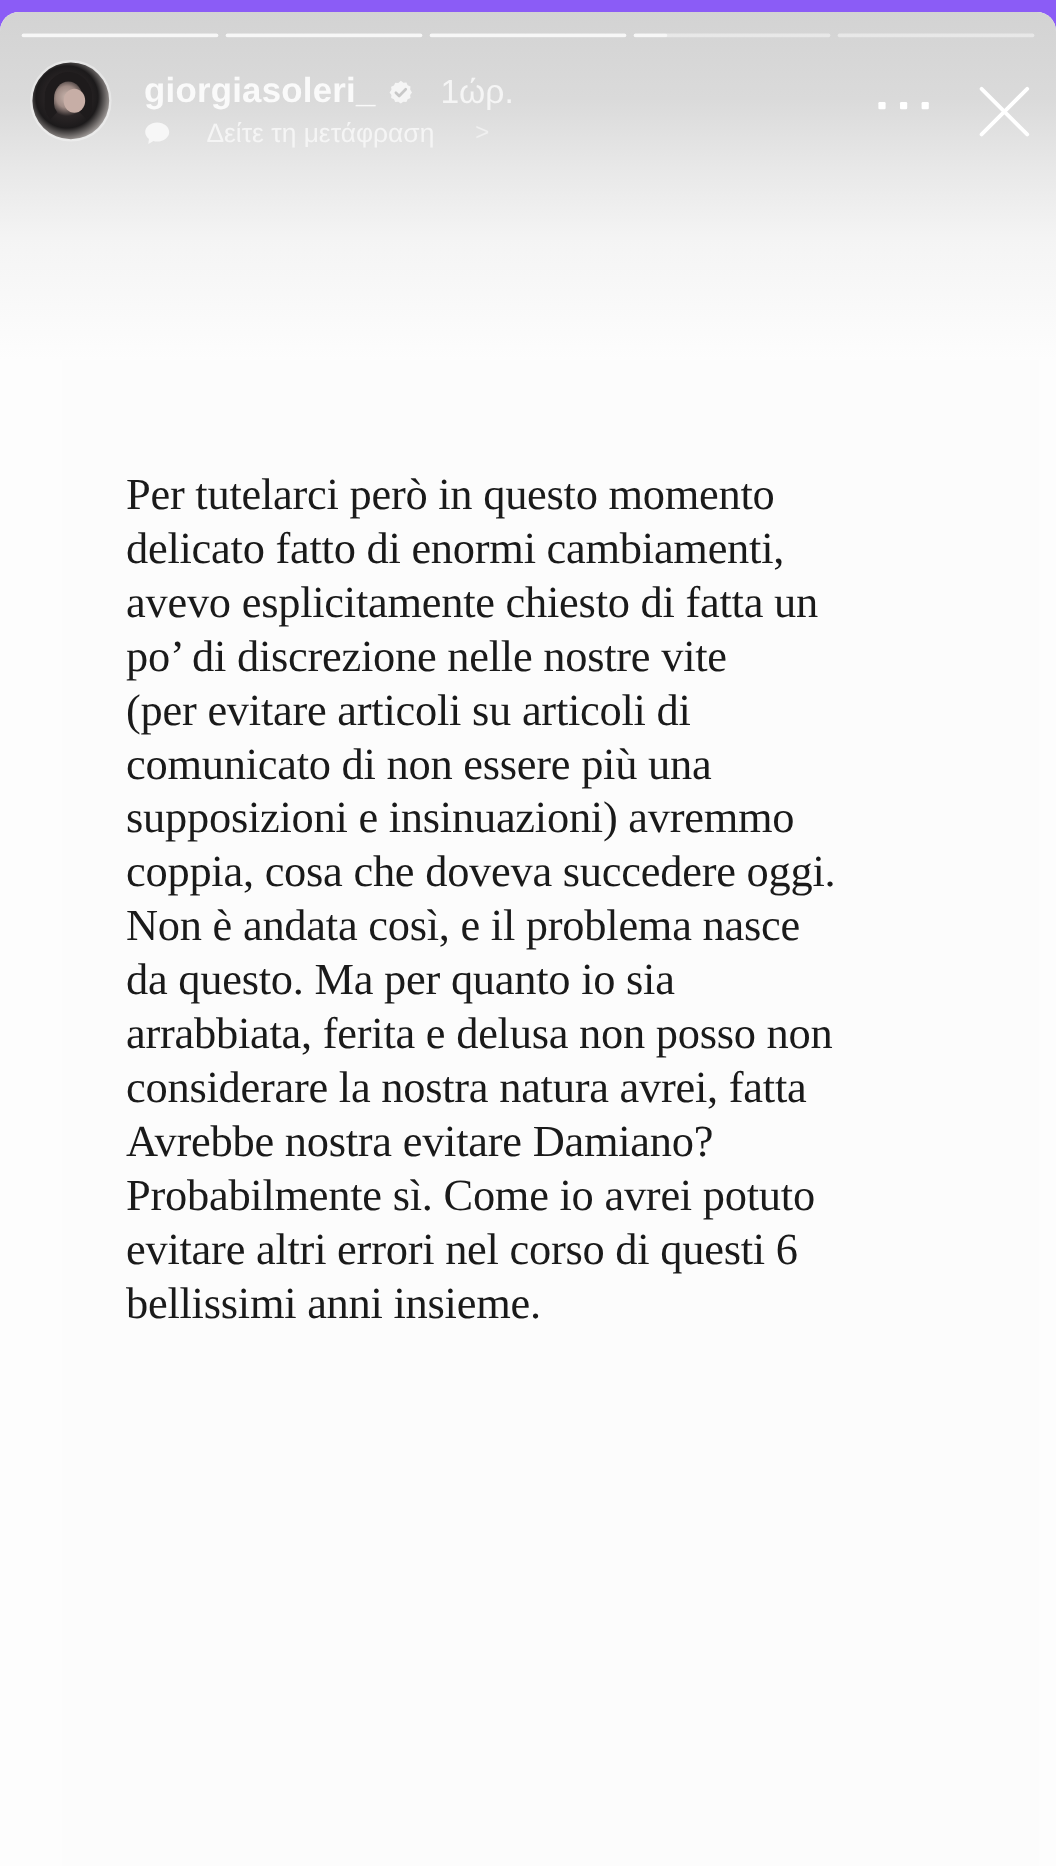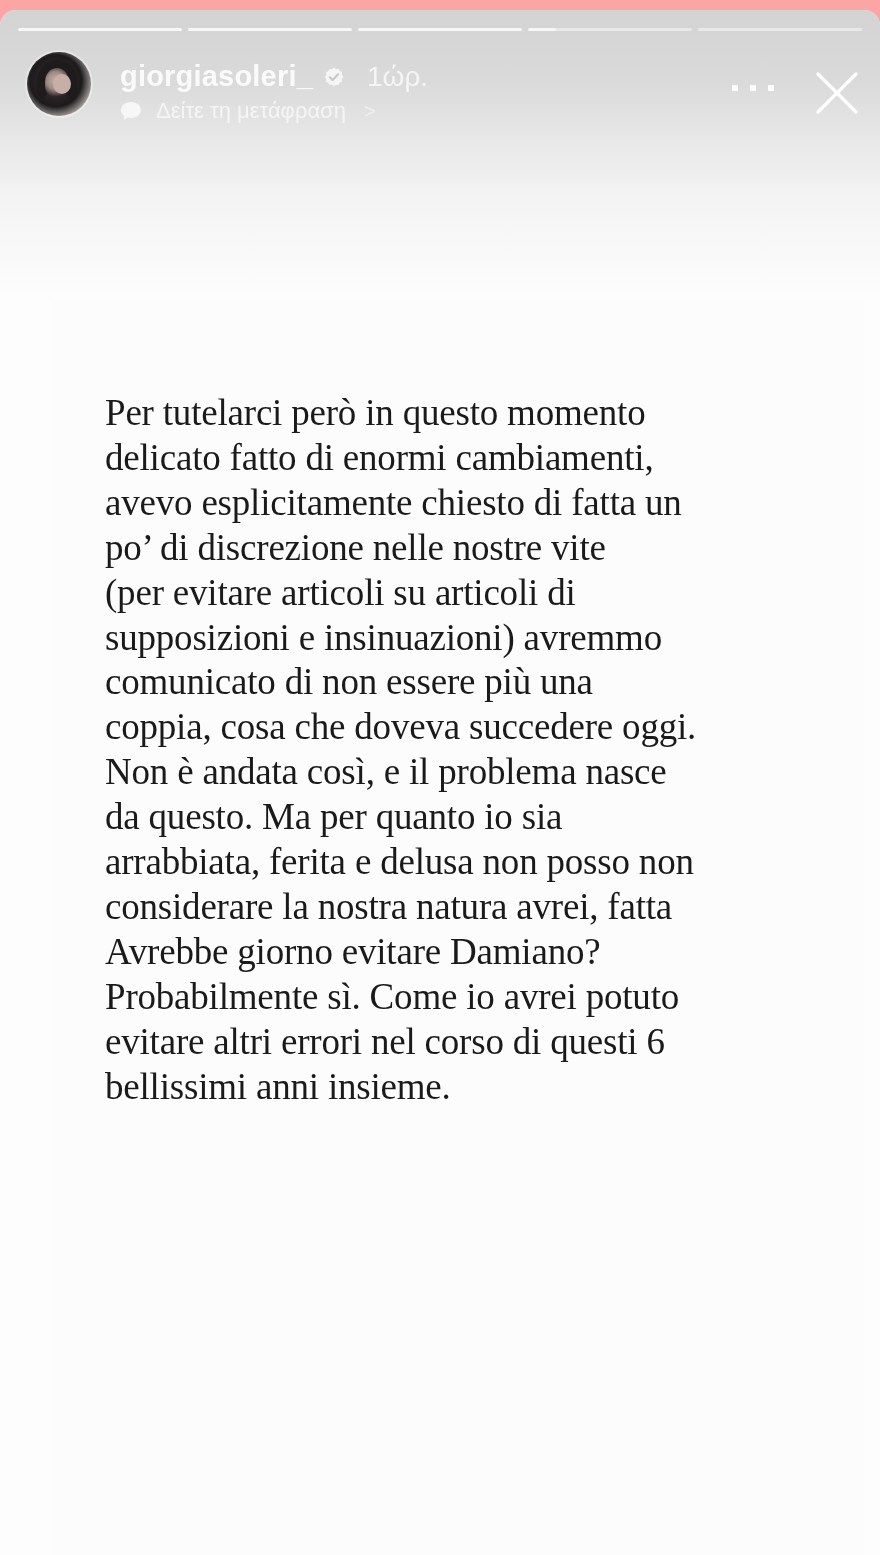--- a/index.html
+++ b/index.html
@@ -7,21 +7,21 @@
       padding: 0;
       width: 880px;
       height: 1555px;
       background: #000000;
       overflow: hidden;
     }
     .screen {
       position: relative;
       width: 880px;
       height: 1555px;
-      background: #fca5a5;
+      background: #8b5cf6;
     }
     .story-card {
       position: absolute;
       left: 0;
       top: 10px;
       width: 880px;
       height: 1545px;
       border-radius: 16px 16px 0 0;
       background: #fdfdfd;
       overflow: hidden;
@@ -130,21 +130,21 @@
       color: #f5f5f5;
       margin-left: 14px;
       font-weight: 400;
     }
     .translate-row {
       position: absolute;
       left: 120px;
       top: 52px;
       display: flex;
       align-items: center;
-      gap: 14px;
+      gap: 30px;
       font-family: "Liberation Sans", sans-serif;
       color: #f5f5f5;
       font-size: 22px;
     }
     .translate-icon {
       width: 22px;
       height: 20px;
       display: inline-block;
     }
     .translate-chevron {
@@ -258,26 +258,26 @@
         </svg>
       </div>
     </div>
 
     <div class="story-text">
       <span class="story-line">Per tutelarci però in questo momento</span>
       <span class="story-line">delicato fatto di enormi cambiamenti,</span>
       <span class="story-line">avevo esplicitamente chiesto di fatta un</span>
       <span class="story-line">po’ di discrezione nelle nostre vite</span>
       <span class="story-line">(per evitare articoli su articoli di</span>
+      <span class="story-line">comunicato di non essere più una</span>
       <span class="story-line">supposizioni e insinuazioni) avremmo</span>
-      <span class="story-line">comunicato di non essere più una</span>
       <span class="story-line">coppia, cosa che doveva succedere oggi.</span>
       <span class="story-line">Non è andata così, e il problema nasce</span>
       <span class="story-line">da questo. Ma per quanto io sia</span>
       <span class="story-line">arrabbiata, ferita e delusa non posso non</span>
       <span class="story-line">considerare la nostra natura avrei, fatta</span>
-      <span class="story-line">Avrebbe giorno evitare Damiano?</span>
+      <span class="story-line">Avrebbe nostra evitare Damiano?</span>
       <span class="story-line">Probabilmente sì. Come io avrei potuto</span>
       <span class="story-line">evitare altri errori nel corso di questi 6</span>
       <span class="story-line">bellissimi anni insieme.</span>
     </div>
   </div>
 </div>
 
 </body></html>

